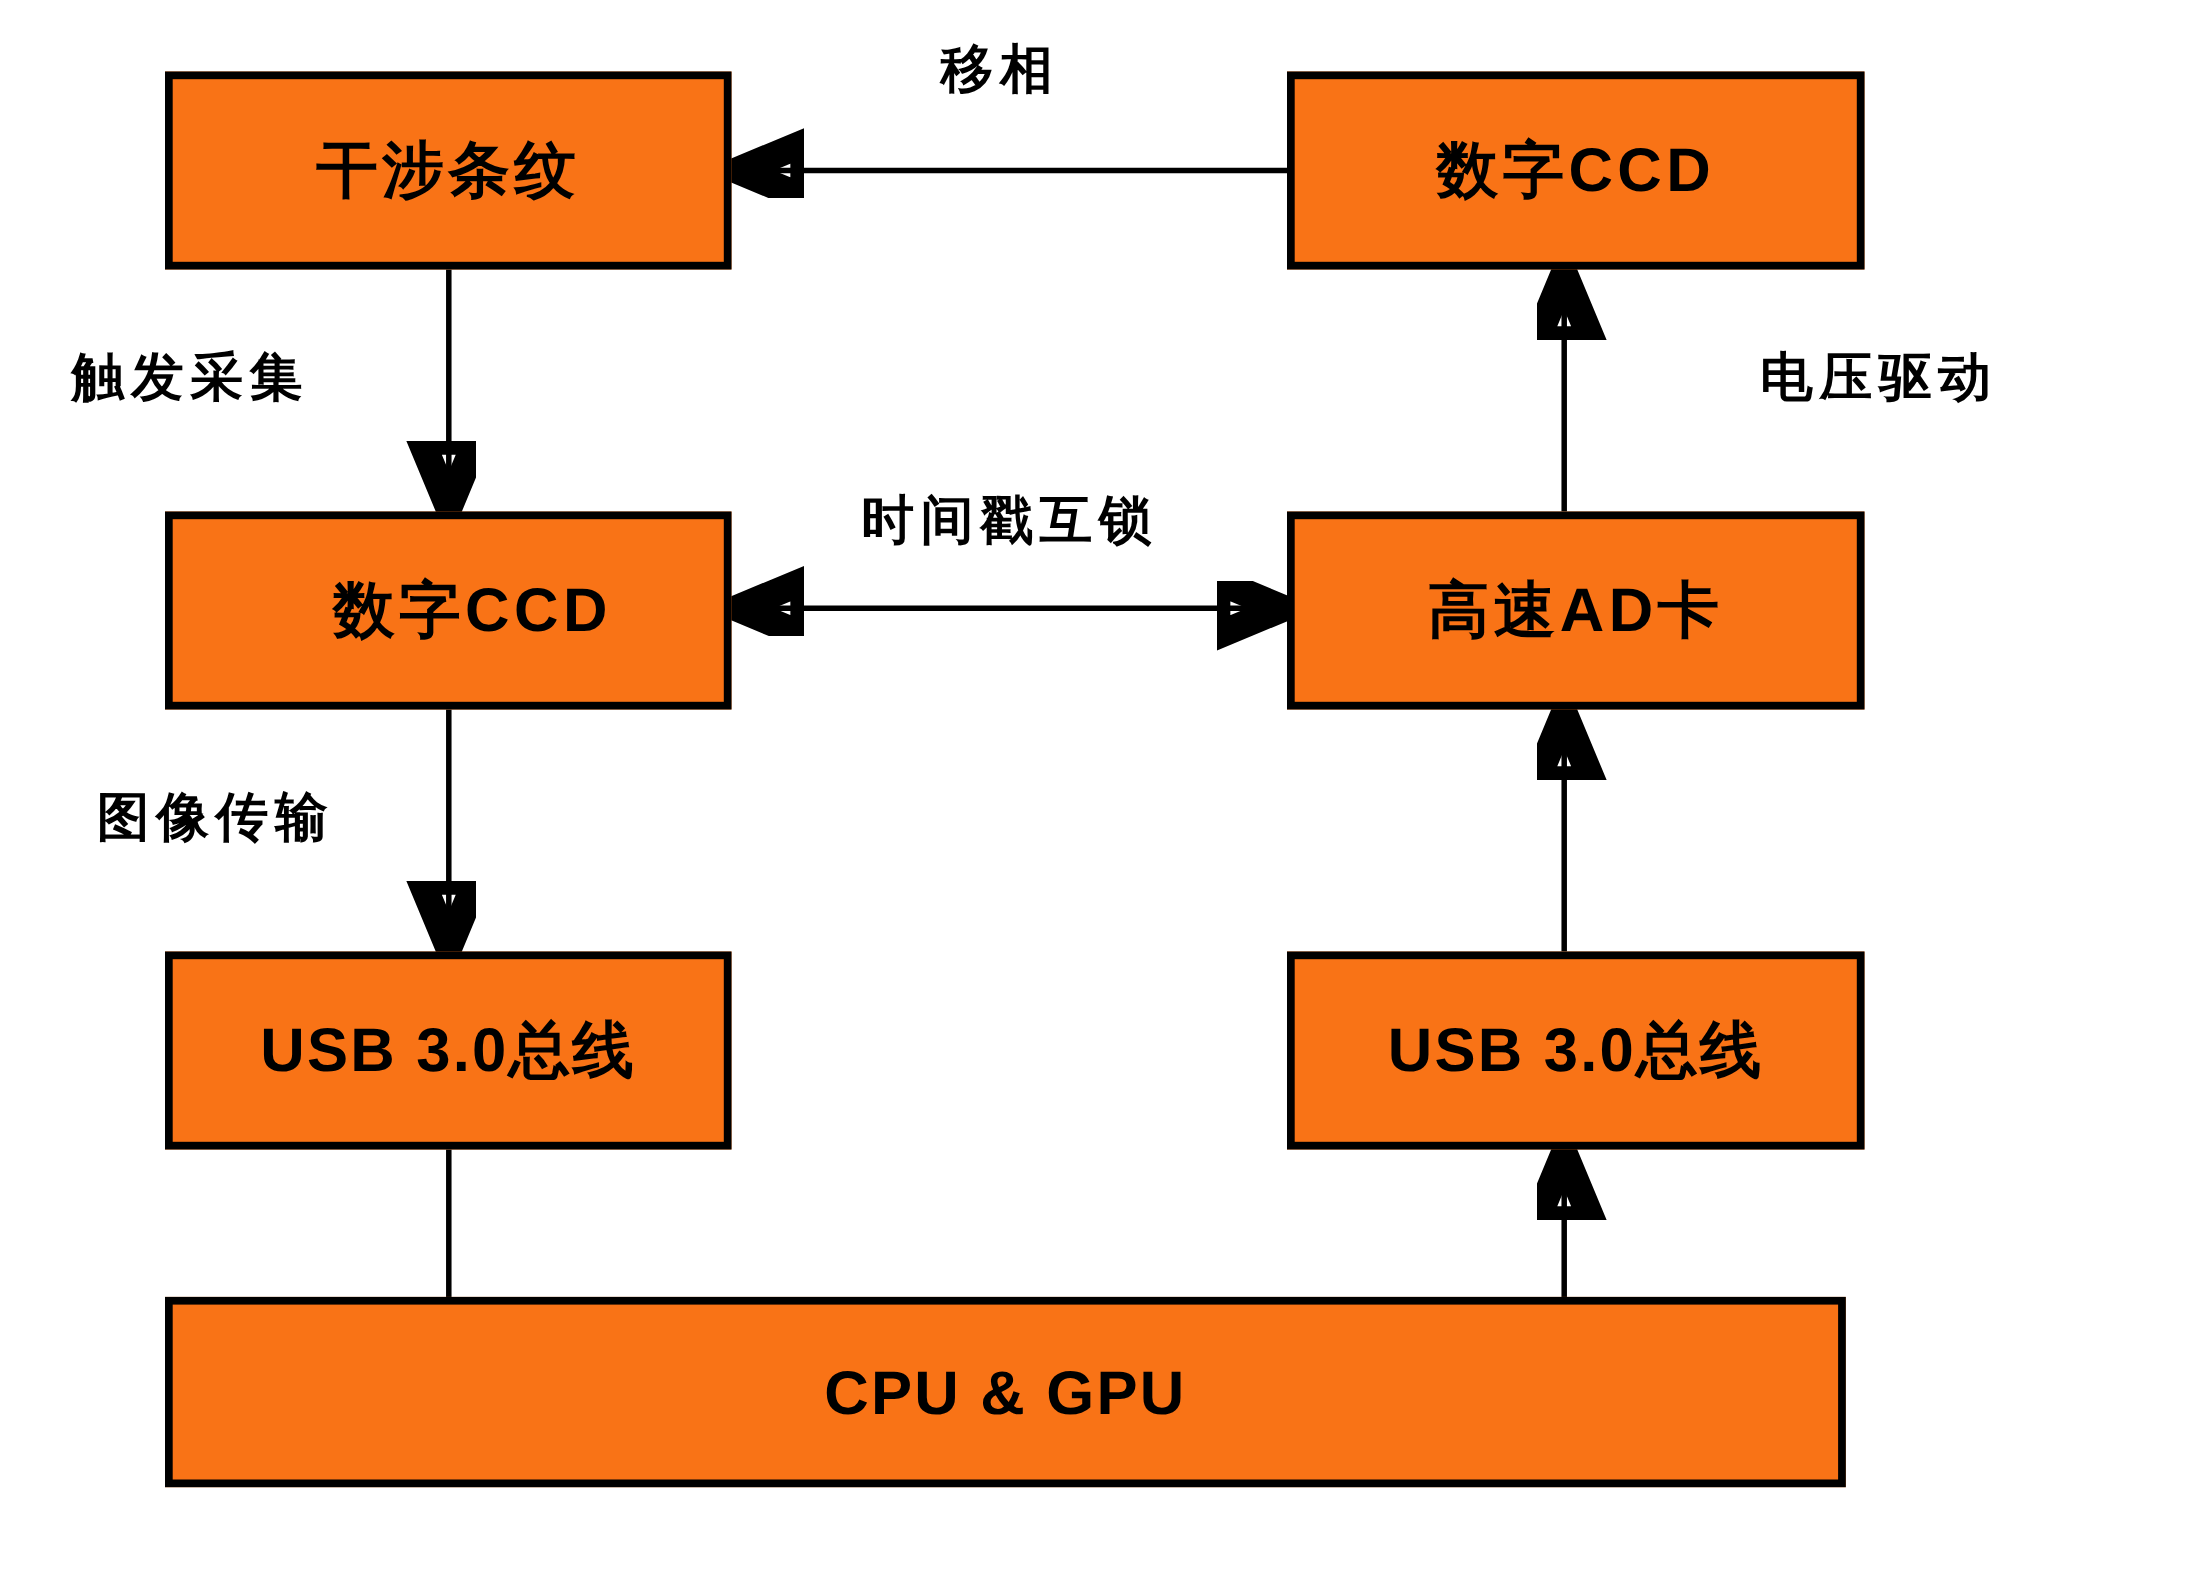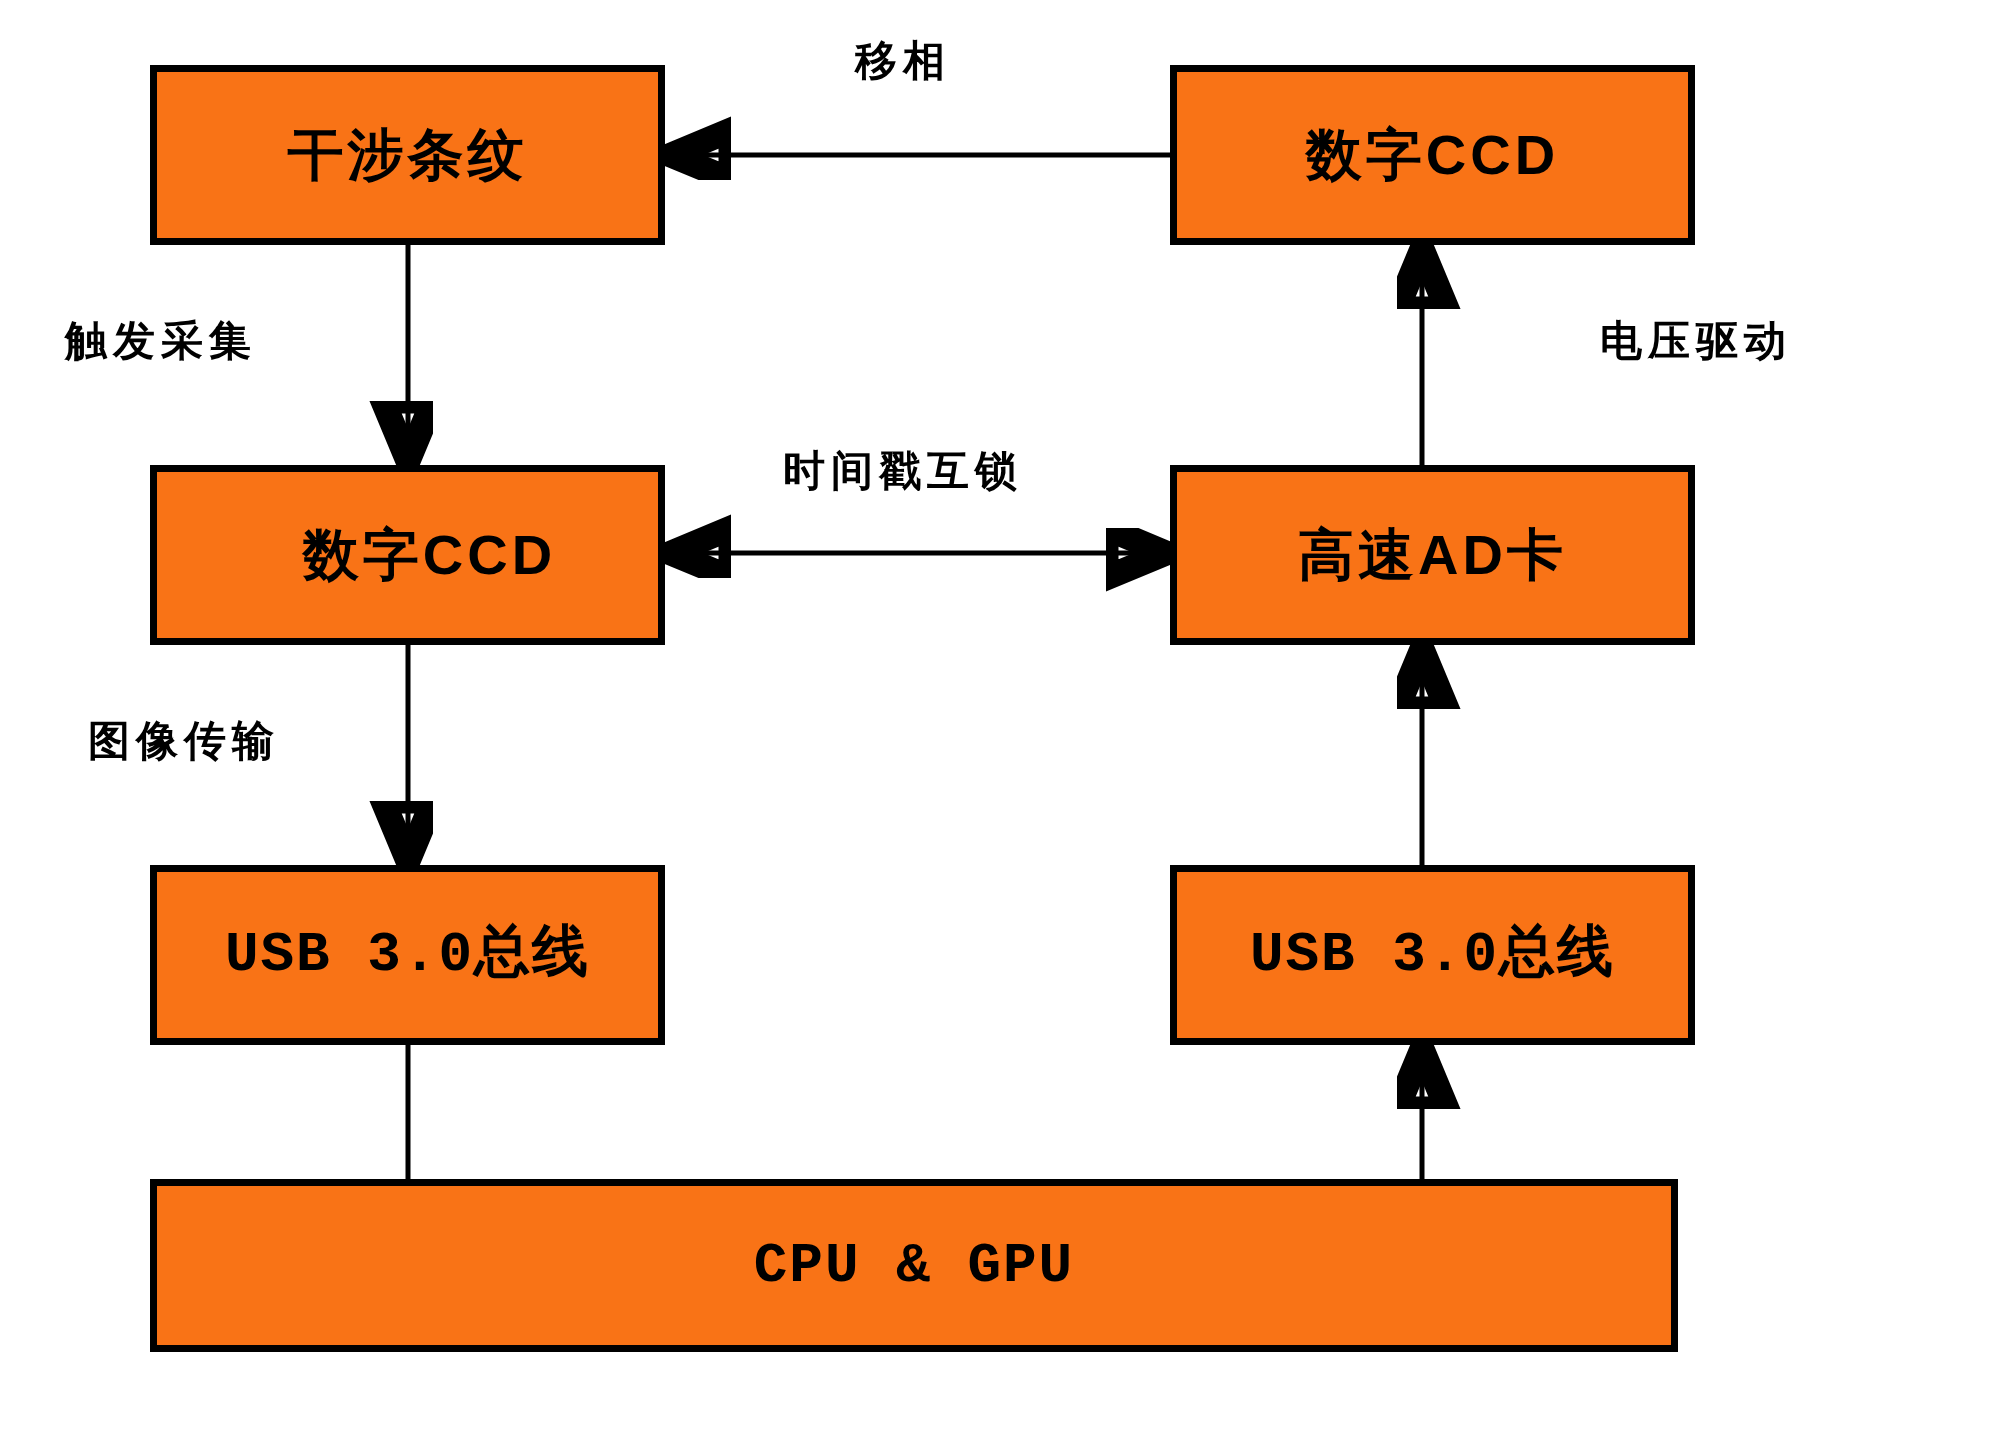--- a/index.html
+++ b/index.html
@@ -27,25 +27,24 @@
   .node-label {
     font-size: 56px;
     font-weight: 700;
     color: #000000;
     letter-spacing: 4px;
     line-height: 1;
     white-space: nowrap;
   }
   .node-label.wide {
     letter-spacing: 2px;
-    font-family: Liberation Mono, monospace;
   }
   .edge-label {
     position: absolute;
-    font-size: 42px;
+    font-size: 48px;
     font-weight: 700;
     color: #000000;
     letter-spacing: 6px;
     line-height: 1;
     white-space: nowrap;
   }
   svg.wires {
     position: absolute;
     left: 0;
     top: 0;

